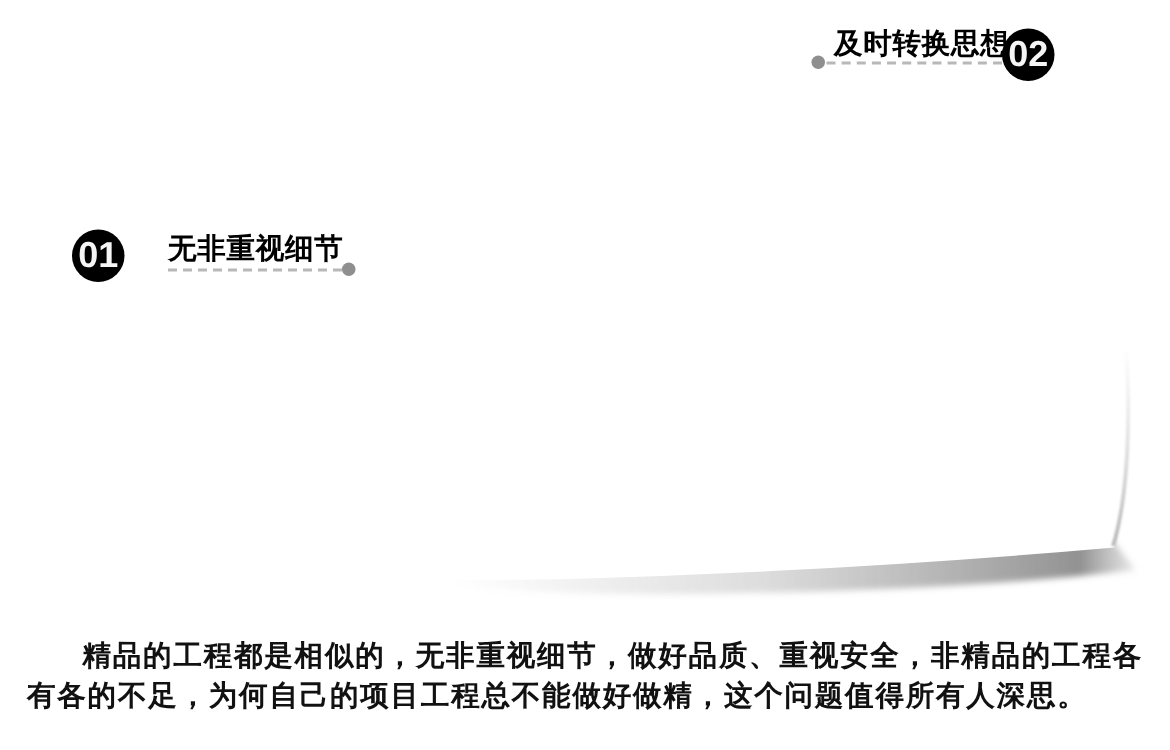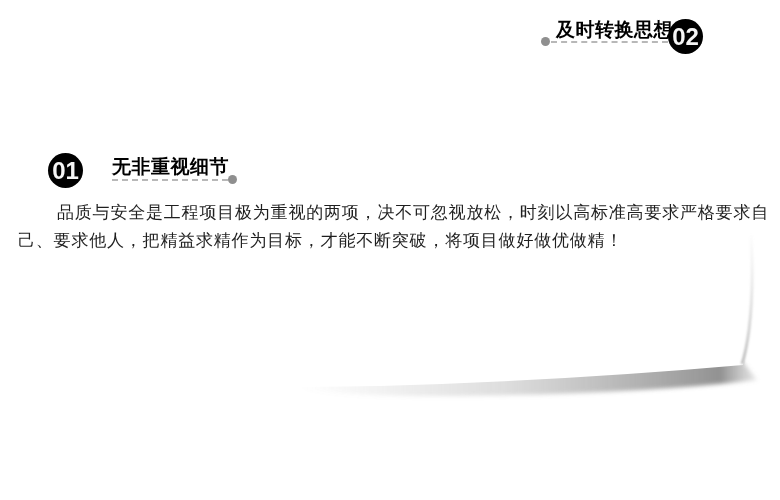--- a/index.html
+++ b/index.html
@@ -92,17 +92,17 @@
   </div>
 
 
   <div>
     <span class="badge" style="left:48px; top:153px">01</span>
     <h2 class="title" style="left:112px; top:155px">无非重视细节</h2>
     <span class="dash" style="left:112px; top:179px; width:116px"></span>
     <span class="dot" style="left:228px; top:175px"></span>
   </div>
 
-  <p class="body-text p2">品质与安全是工程项目极为重视的两项，决不可忽视放松，时刻以高标准高要求严格要求自
-己、要求他人，把精益求精作为目标，才能不断突破，将项目做好做优做精！</p>
 
+  <p class="body-text p3">精品的工程都是相似的，无非重视细节，做好品质、重视安全，非精品的工程各
+有各的不足，为何自己的项目工程总不能做好做精，这个问题值得所有人深思。</p>
 
 </div>
 
 </body></html>

